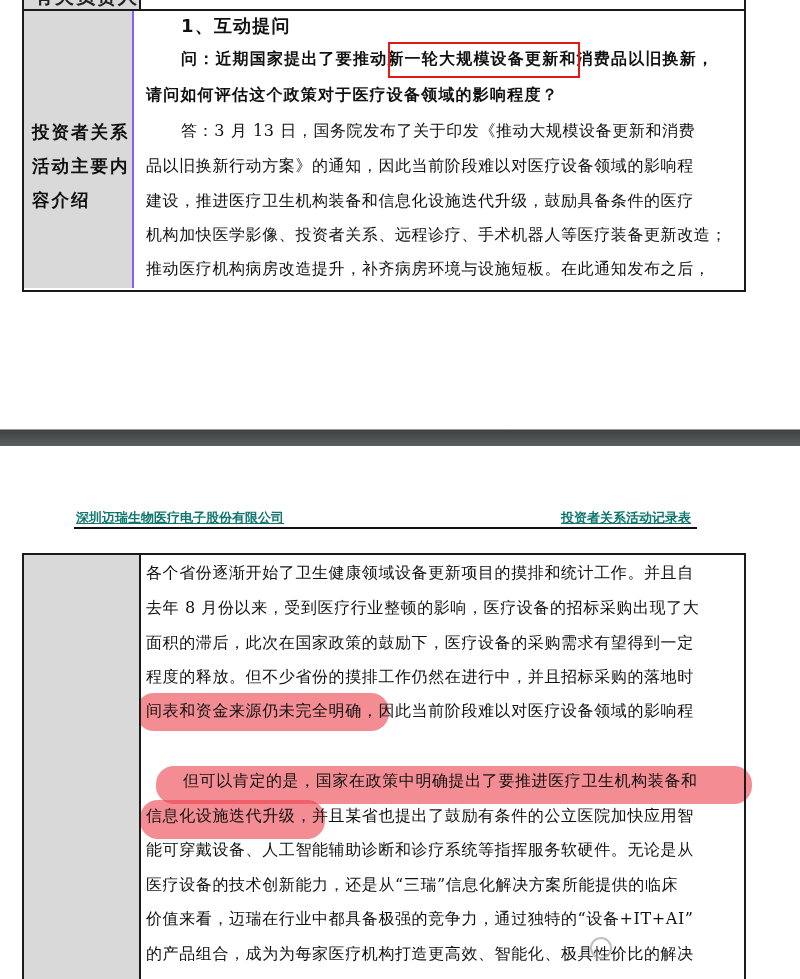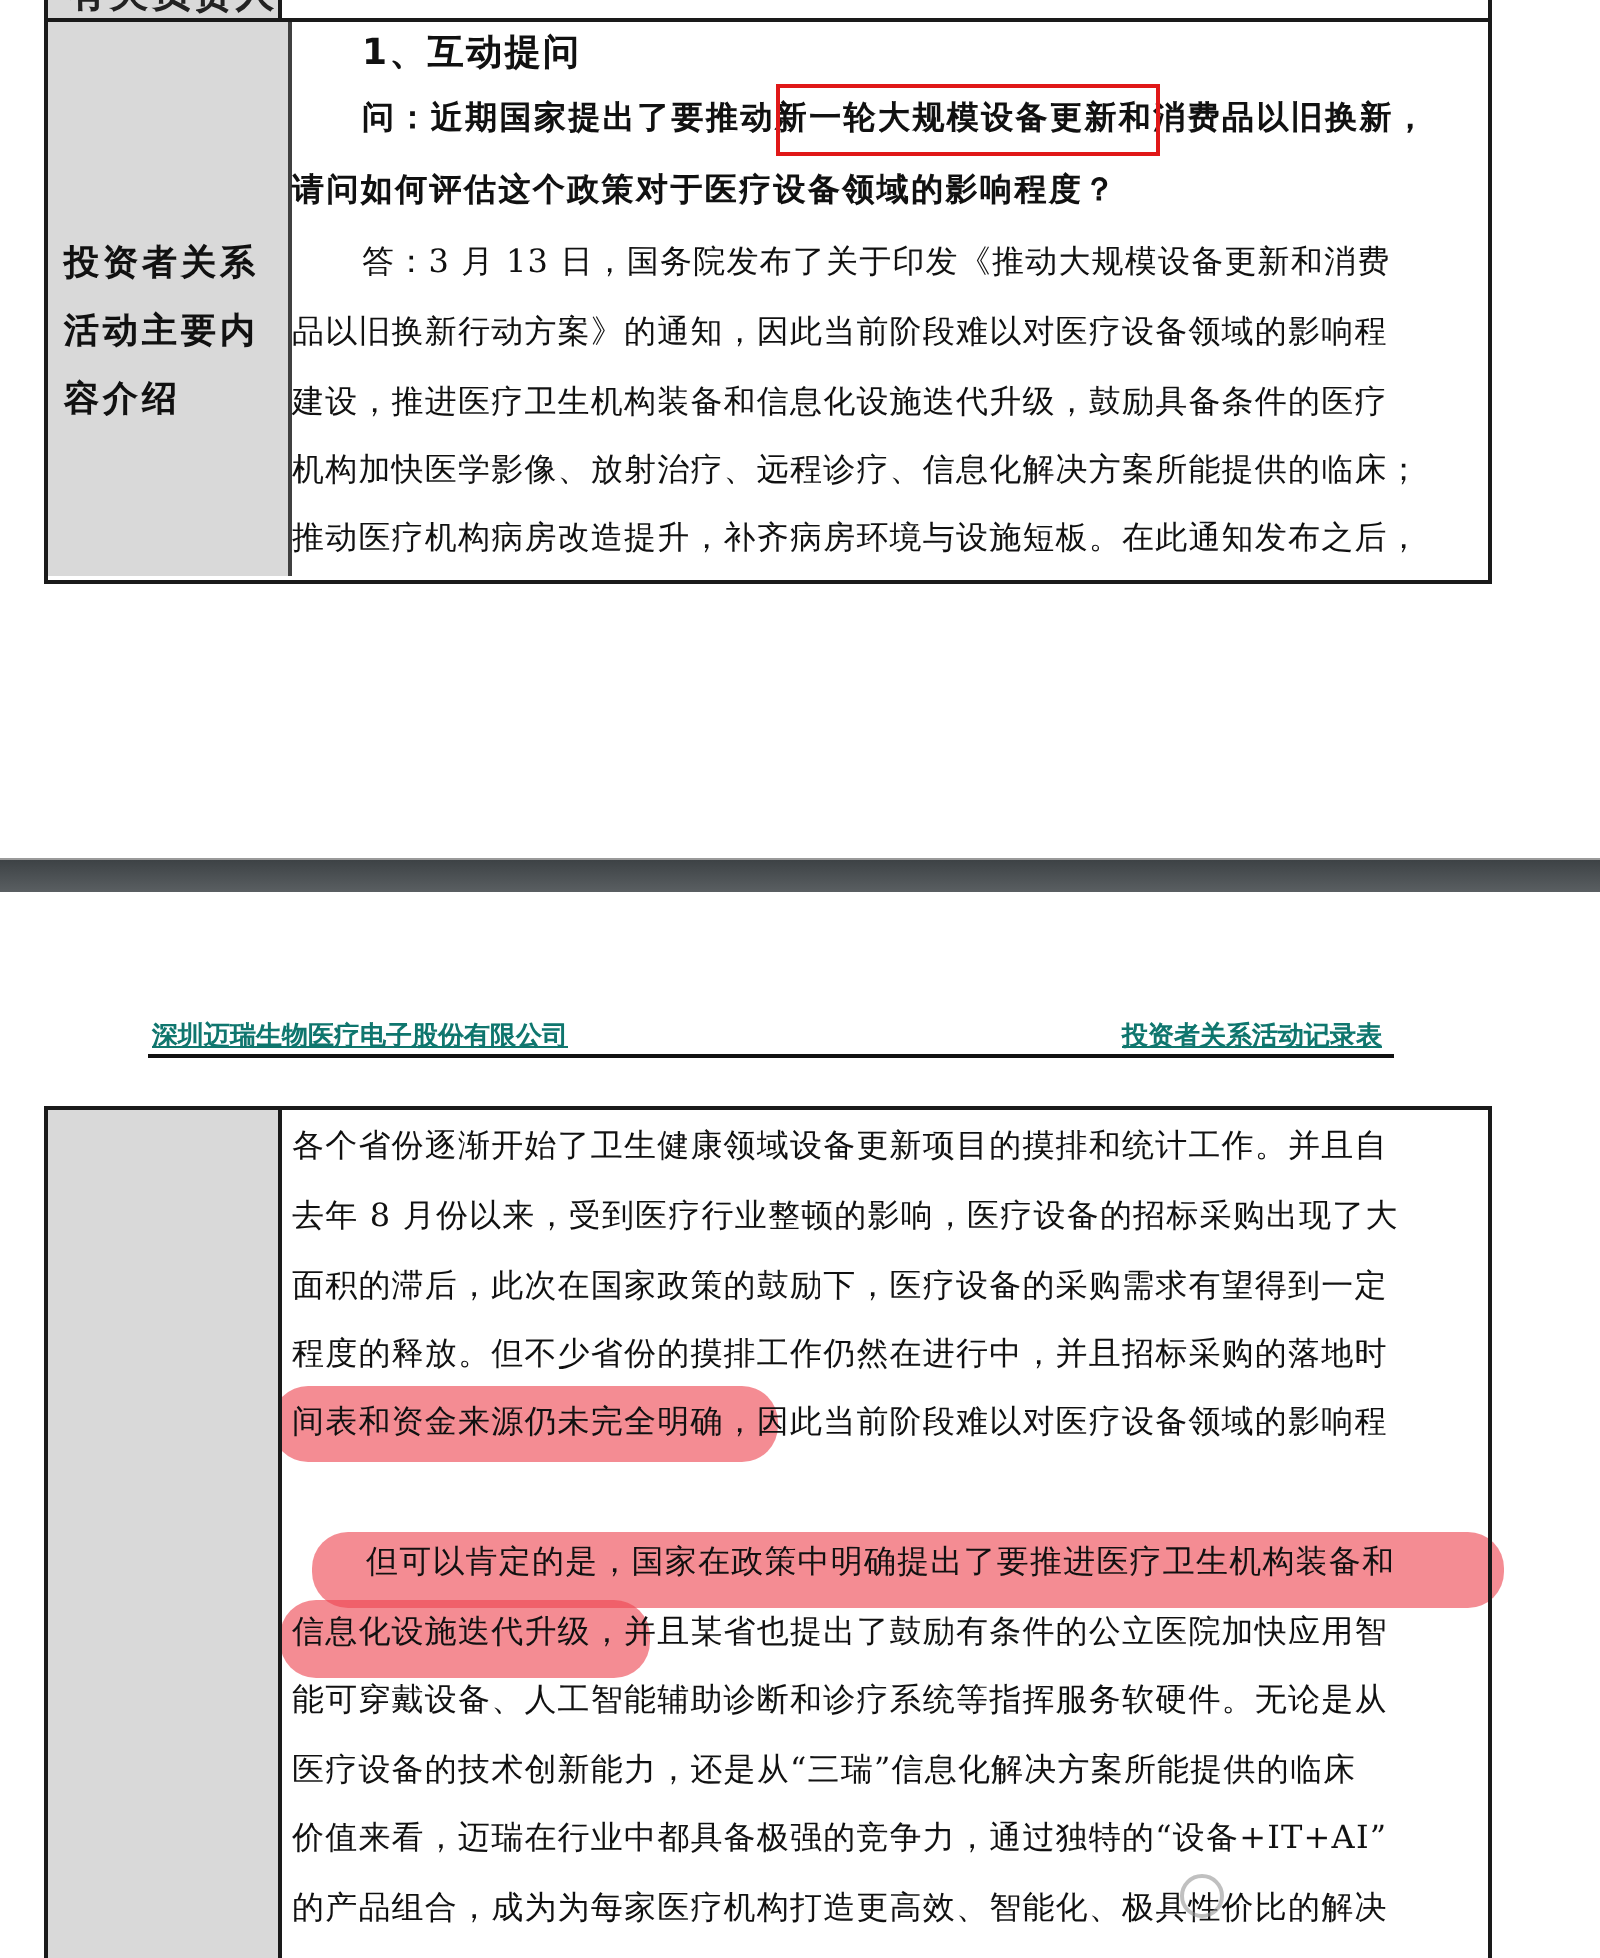--- a/index.html
+++ b/index.html
@@ -23,22 +23,22 @@
     position:absolute; left:0; top:0; width:117px; height:13px;
     background:#d9d9d9; border-right:2px solid #1a1a1a; box-sizing:border-box;
     overflow:hidden;
   }
   .p1-toprow .lcell span {
     position:absolute; left:10px; top:-12px; font-size:19px; font-weight:bold;
     font-family:"DejaVu Sans","Liberation Sans",sans-serif; color:#222; letter-spacing:2px;
     white-space:nowrap;
   }
   .p1-left {
-    position:absolute; left:0; top:15px; width:122px; height:277px;
-    background:#d9d9d9; border-right:2px solid #404040; box-sizing:border-box;
+    position:absolute; left:0; top:15px; width:110px; height:277px;
+    background:#d9d9d9; border-right:2px solid #8b5cf6; box-sizing:border-box;
   }
   .p1-left .label {
     position:absolute; left:8px; top:104px; width:106px;
     font-family:"DejaVu Sans","Liberation Sans",sans-serif;
     font-size:17.5px; font-weight:bold; line-height:34px; letter-spacing:2px; color:#111;
   }
   .p1-right {
     position:absolute; left:117px; top:15px; width:603px; height:277px;
   }
   .line { position:absolute; white-space:nowrap; font-size:16px; letter-spacing:0.6px; }
@@ -107,21 +107,21 @@
     </div>
   </div>
 
   <div class="p1-right">
     <div class="line bold" style="left:40px; top:3px; font-size:18px;">1、互动提问</div>
     <div class="line bold" style="left:40px; top:38px;">问：近期国家提出了要推动新一轮大规模设备更新和消费品以旧换新，</div>
     <div class="line bold" style="left:5px; top:74px;">请问如何评估这个政策对于医疗设备领域的影响程度？</div>
     <div class="line" style="left:40px; top:110px;">答：3 月 13 日，国务院发布了关于印发《推动大规模设备更新和消费</div>
     <div class="line" style="left:5px; top:145px;">品以旧换新行动方案》的通知，因此当前阶段难以对医疗设备领域的影响程</div>
     <div class="line" style="left:5px; top:180px;">建设，推进医疗卫生机构装备和信息化设施迭代升级，鼓励具备条件的医疗</div>
-    <div class="line" style="left:5px; top:214px;">机构加快医学影像、放射治疗、远程诊疗、信息化解决方案所能提供的临床；</div>
+    <div class="line" style="left:5px; top:214px;">机构加快医学影像、投资者关系、远程诊疗、手术机器人等医疗装备更新改造；</div>
     <div class="line" style="left:5px; top:248px;">推动医疗机构病房改造提升，补齐病房环境与设施短板。在此通知发布之后，</div>
   </div>
 </div>
 <div class="redbox"></div>
 
 <div class="sep"></div>
 
 <div class="hdr-left">深圳迈瑞生物医疗电子股份有限公司</div>
 <div class="hdr-right">投资者关系活动记录表</div>
 <div class="hdr-rule"></div>

